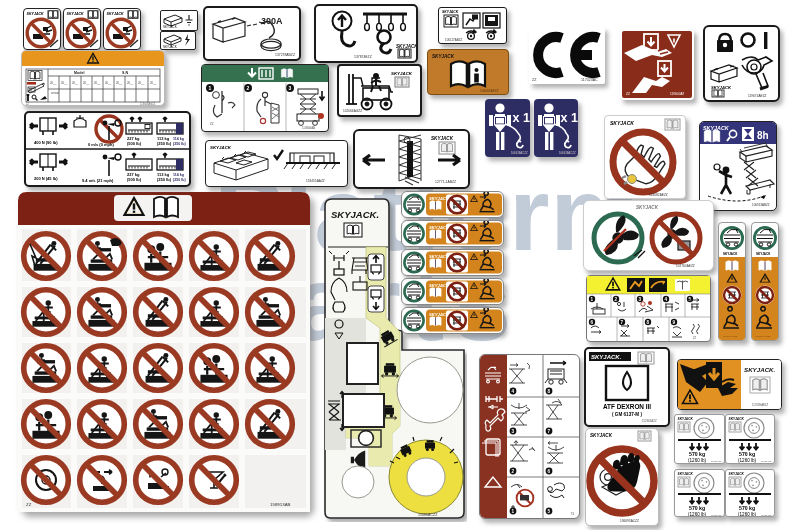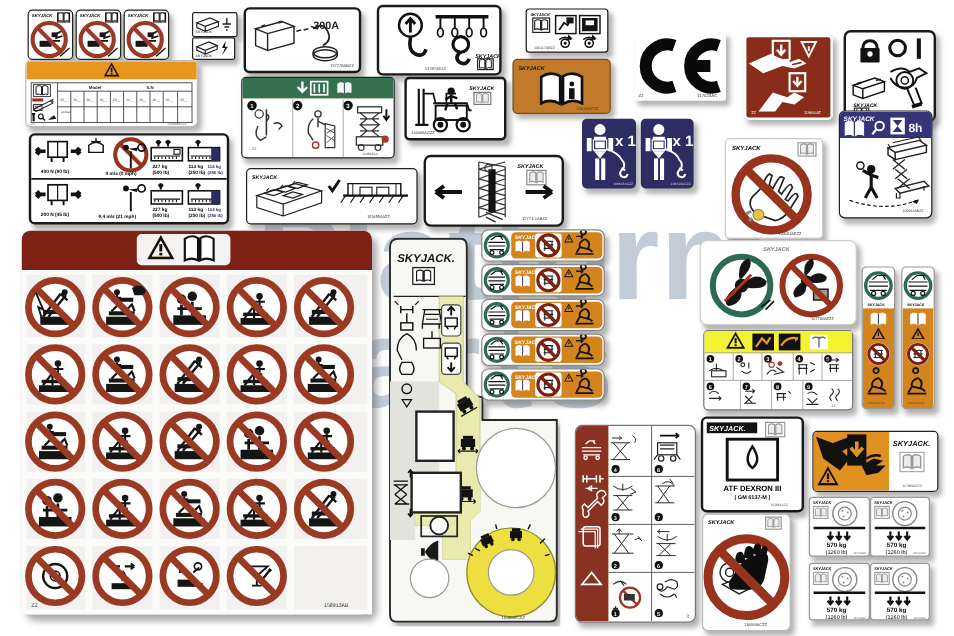--- a/index.html
+++ b/index.html
@@ -551,21 +551,21 @@
         <g stroke="#222" stroke-width="1.4" fill="#fff">
           <path d="M25,62 q-8,-7 -3,-14 l9,-9 q1,-7 5,-10 l2.4,1.2 l-2.4,8 l3,3 q5,-10 7,-10 l2.4,1.2 l-4.6,11 l2.4,2.4 q6,-9 8,-8 l1.2,2.4 l-6,10 l2.4,1.2 q5,-7 7,-6 l1.2,2.4 q-4,6 -7,11 q-5,8 -12,9 Z"></path>
         </g>
         <circle cx="27" cy="63" r="4.5" fill="#e8c53a" stroke="#888" stroke-width="1"></circle>
         <path d="M21,60 l-4,2 M22,66 l-3,2" stroke="#888" stroke-width="2.4"></path>
         <line x1="17" y1="25" x2="59" y2="67" stroke="#98331e" stroke-width="7"></line>
         <text x="44" y="80" font-size="3.2" fill="#333">124082AEZZ</text>
       </svg>
 </div>
 
-<div class="lab" style="left:699px;top:92px;width:76px;height:88px;border:1.5px solid #222;border-radius:5px;overflow:hidden;">
+<div class="lab" style="left:699px;top:121px;width:76px;height:88px;border:1.5px solid #222;border-radius:5px;overflow:hidden;">
 <svg width="76" height="88" viewBox="0 0 76 88">
         <rect x="0" y="0" width="76" height="22" fill="#34347a"></rect>
         <text x="3" y="8" font-size="5.4" font-weight="bold" font-style="italic" fill="#fff">SKYJACK</text>
         <g transform="translate(12,14.5) scale(.85)">
           <use href="#bookw"></use>
         </g>
         <circle cx="33" cy="12" r="3.6" fill="none" stroke="#fff" stroke-width="1.6"></circle>
         <path d="M30,15 l-3,4" stroke="#fff" stroke-width="2"></path>
         <rect x="42" y="5" width="12" height="14" fill="#fff"></rect>
         <path d="M44,7 l8,0 l-4,5 Z M44,17 l8,0 l-4,-5 Z" fill="#34347a"></path>

